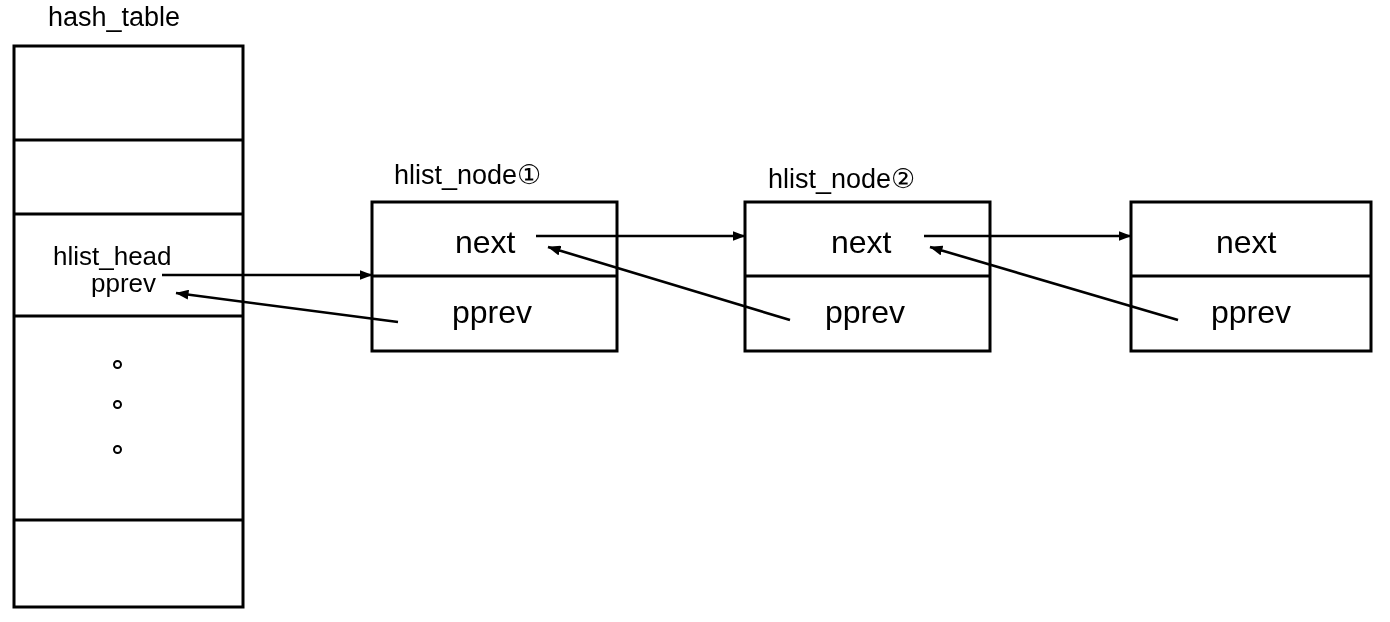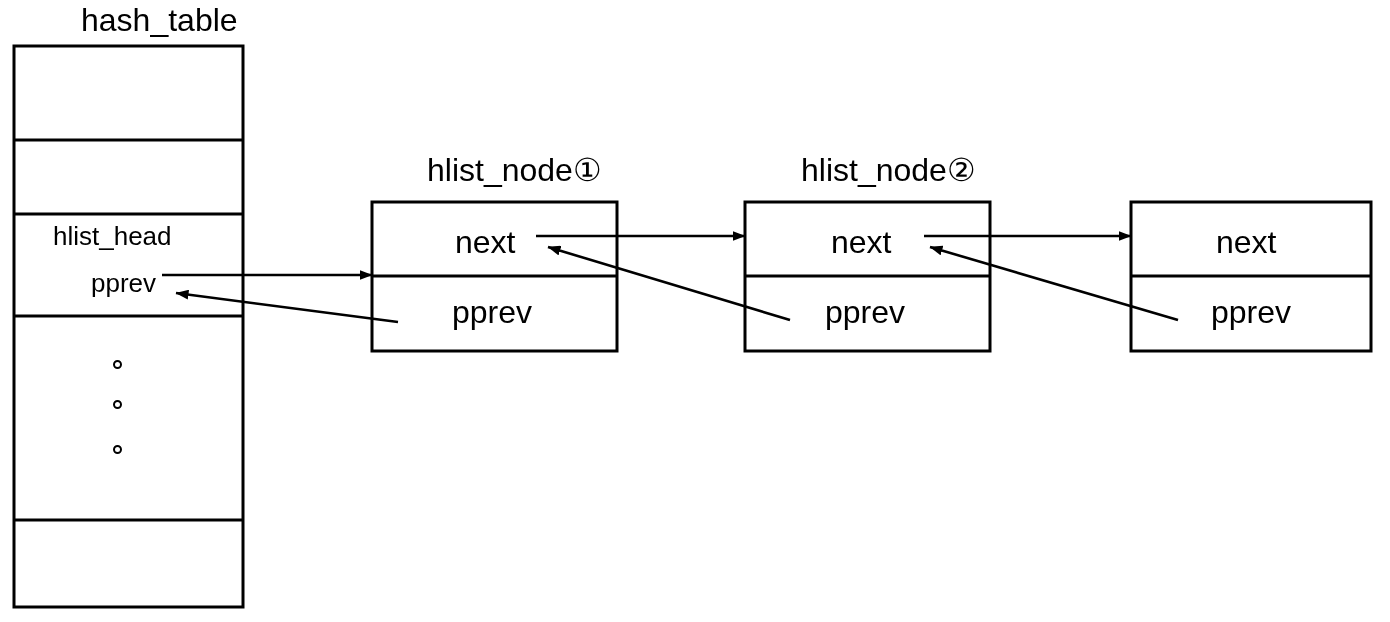--- a/index.html
+++ b/index.html
@@ -23,22 +23,21 @@
     height: 622px;
     pointer-events: none;
   }
   .lbl {
     position: absolute;
     color: #000000;
     white-space: nowrap;
     line-height: 1;
   }
   .title-lbl {
-    font-size: 32px;
-    margin-left: 33px;
+    font-size: 27px;
   }
   .field-lbl {
     font-size: 32px;
   }
   .head-lbl {
     font-size: 26px;
   }
   .dot {
     position: absolute;
     width: 9px;
@@ -48,24 +47,24 @@
     box-sizing: border-box;
   }
 </style>
 </head>
 <body>
 
 <div id="canvas">
 
   <div class="lbl title-lbl" style="left:48px; top:4px;">hash_table</div>
 
-  <div class="lbl title-lbl" style="left:394px; top:154px;">hlist_node①</div>
-  <div class="lbl title-lbl" style="left:768px; top:154px;">hlist_node②</div>
+  <div class="lbl title-lbl" style="left:394px; top:162px;">hlist_node①</div>
+  <div class="lbl title-lbl" style="left:768px; top:166px;">hlist_node②</div>
 
-  <div class="lbl head-lbl" style="left:53px; top:223px;">hlist_head</div>
+  <div class="lbl head-lbl" style="left:53px; top:243px;">hlist_head</div>
   <div class="lbl head-lbl" style="left:91px; top:270px;">pprev</div>
 
   <div class="dot" style="left:113px; top:360px;"></div>
   <div class="dot" style="left:113px; top:400px;"></div>
   <div class="dot" style="left:113px; top:445px;"></div>
 
   <div class="lbl field-lbl" style="left:455px; top:226px;">next</div>
   <div class="lbl field-lbl" style="left:452px; top:296px;">pprev</div>
 
   <div class="lbl field-lbl" style="left:831px; top:226px;">next</div>

